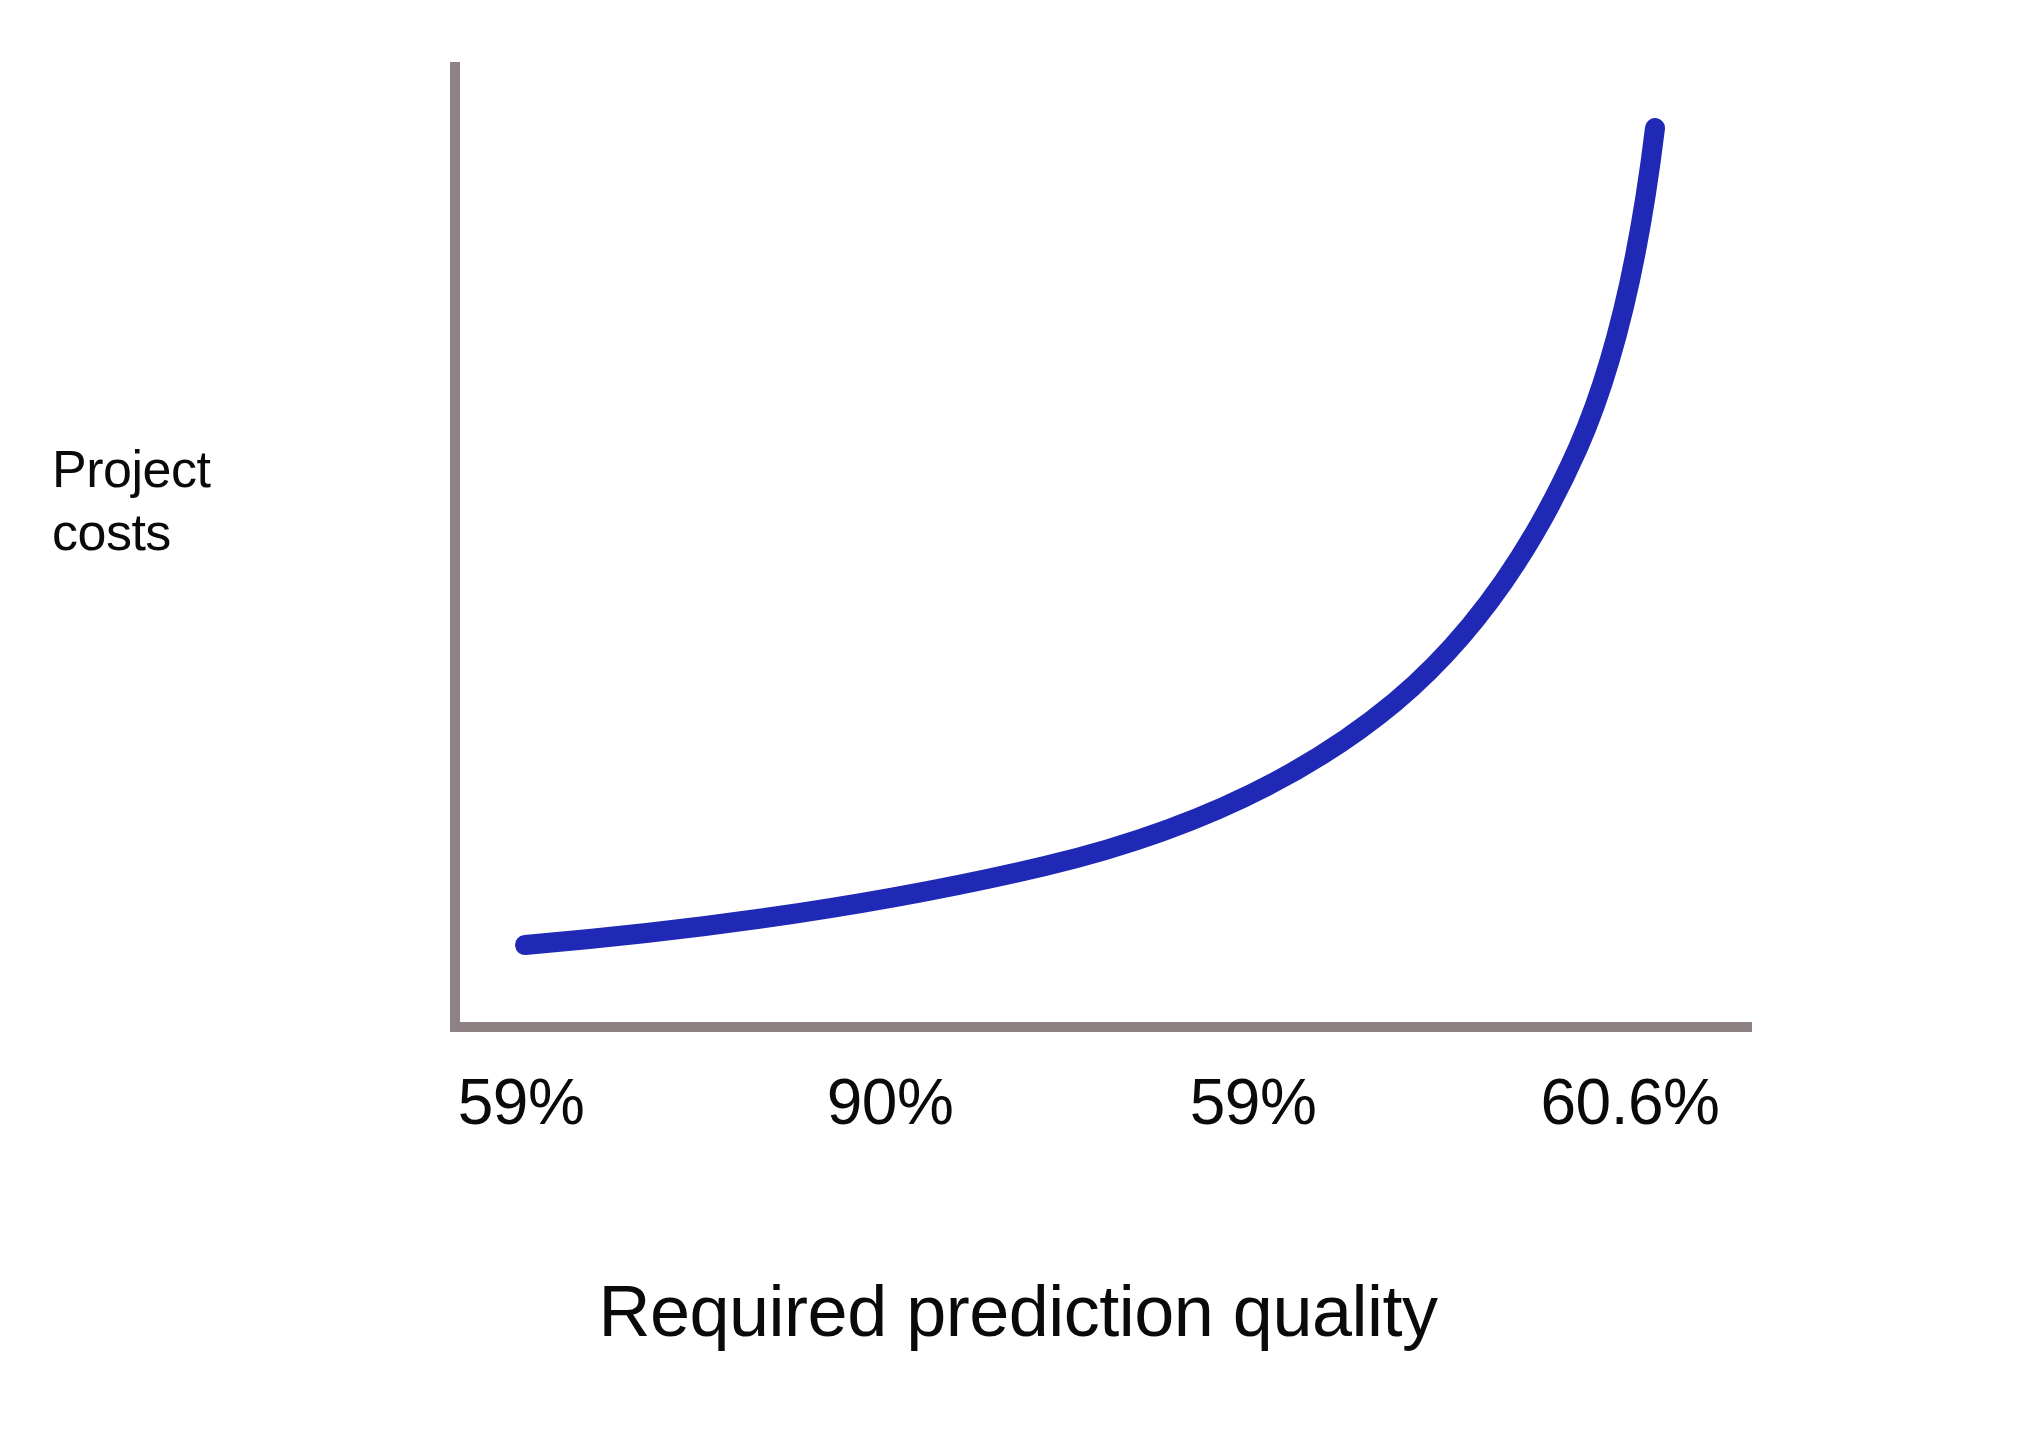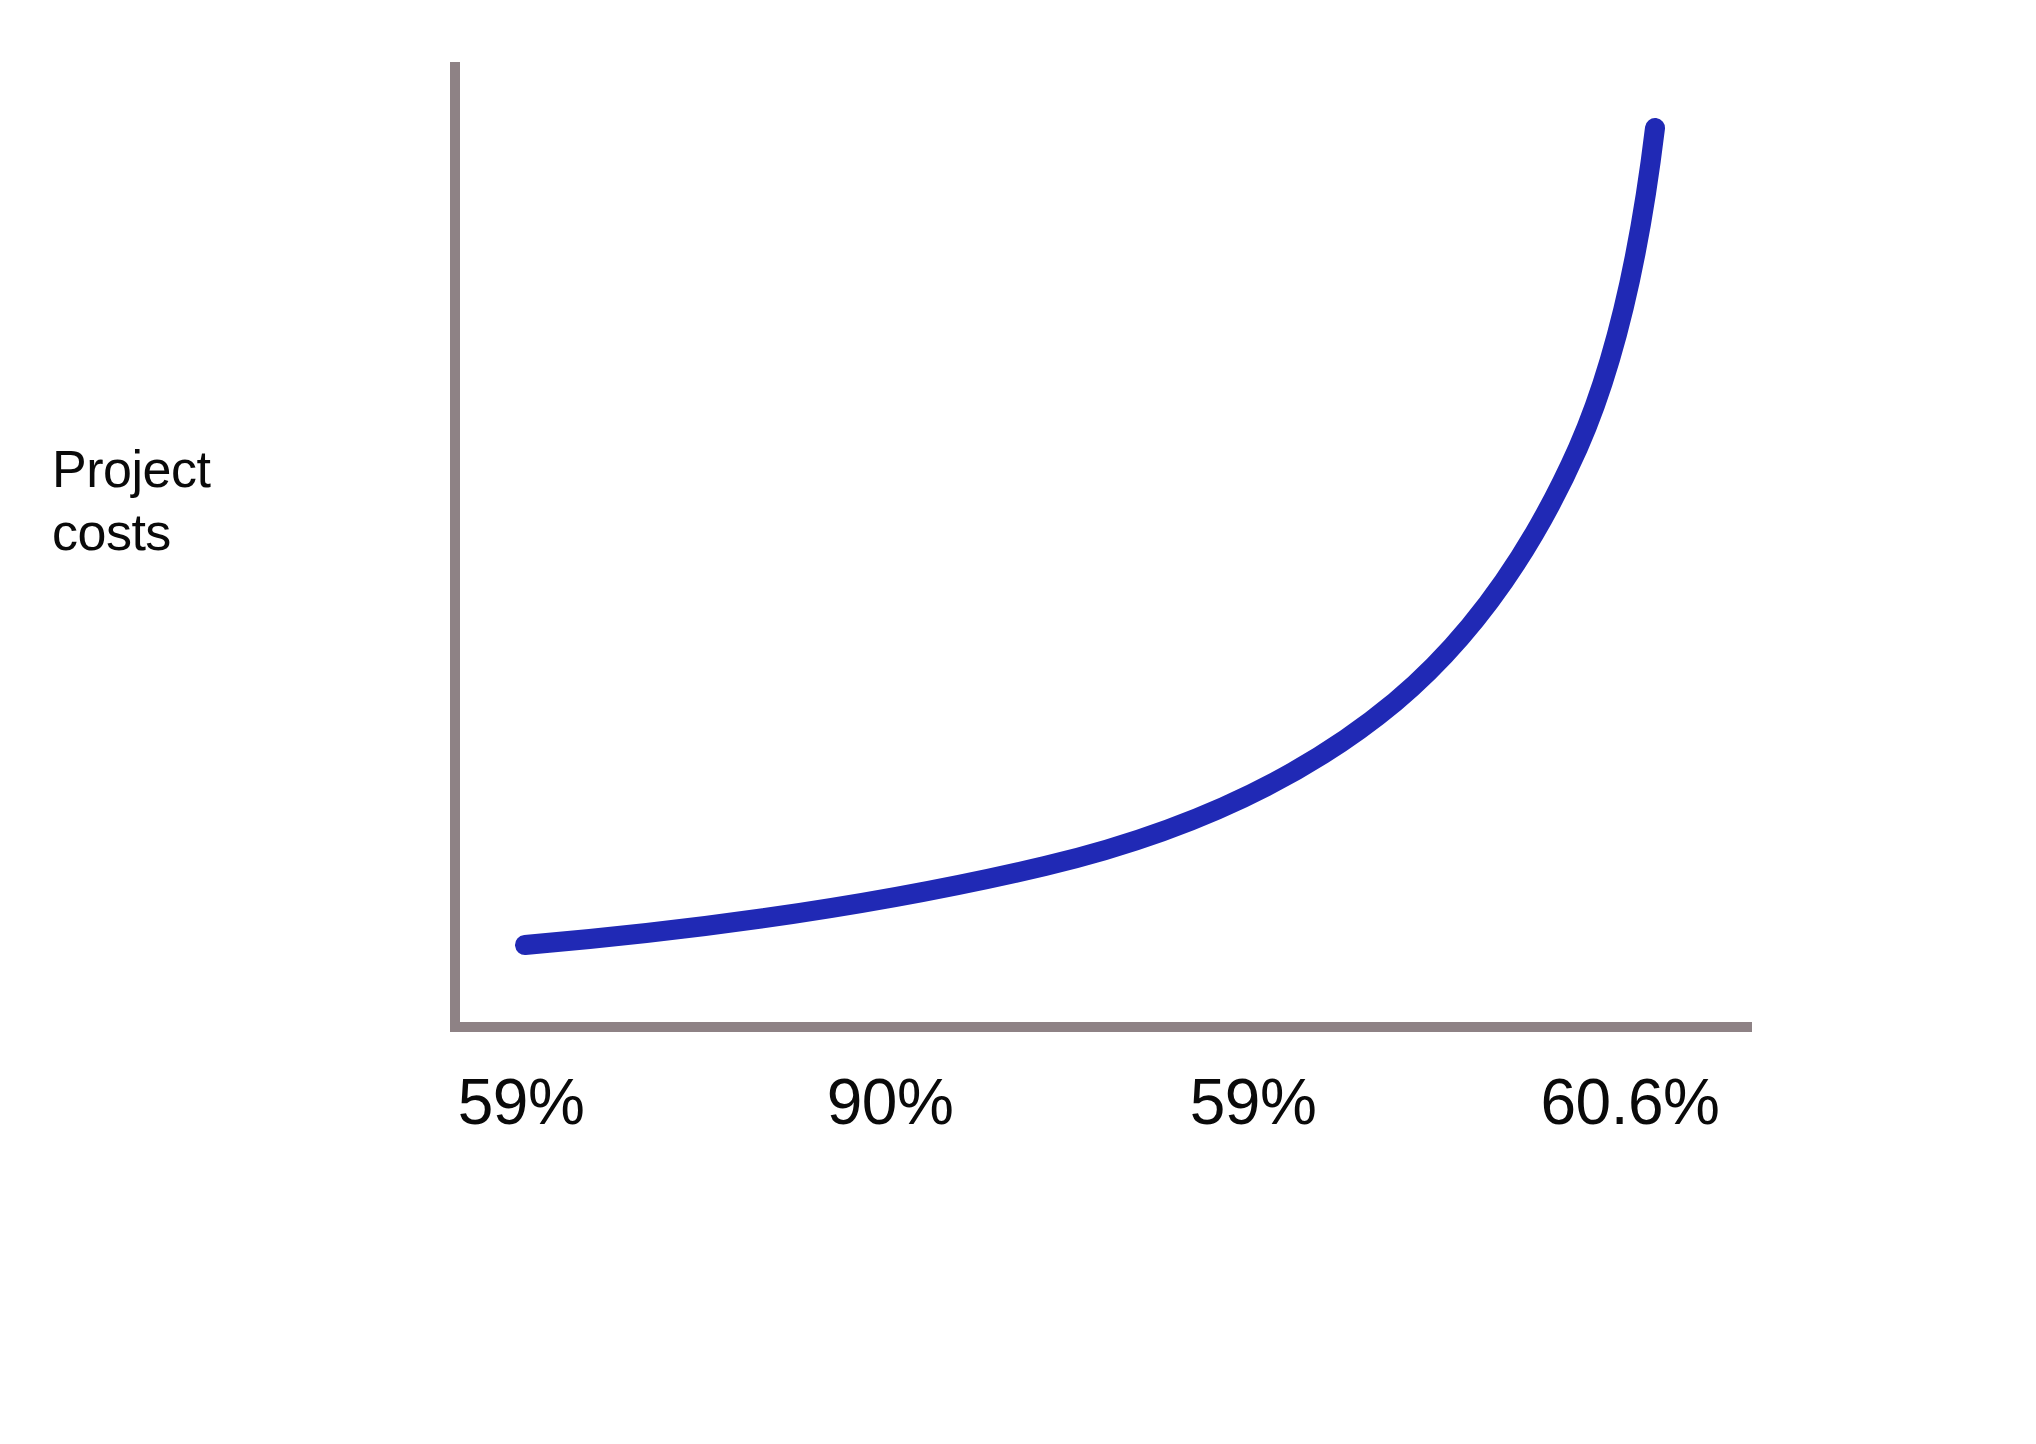--- a/index.html
+++ b/index.html
@@ -98,15 +98,16 @@
     </svg>
 
     <div id="y-axis-label">Project
 costs</div>
 
     <div class="x-tick-label" id="x-tick-0" style="left: 521px;">59%</div>
     <div class="x-tick-label" id="x-tick-1" style="left: 890px;">90%</div>
     <div class="x-tick-label" id="x-tick-2" style="left: 1253px;">59%</div>
     <div class="x-tick-label" id="x-tick-3" style="left: 1630px;">60.6%</div>
 
+    <div id="x-axis-title">Required prediction quality</div>
 
   </div>
 </div>
 
 </body></html>

